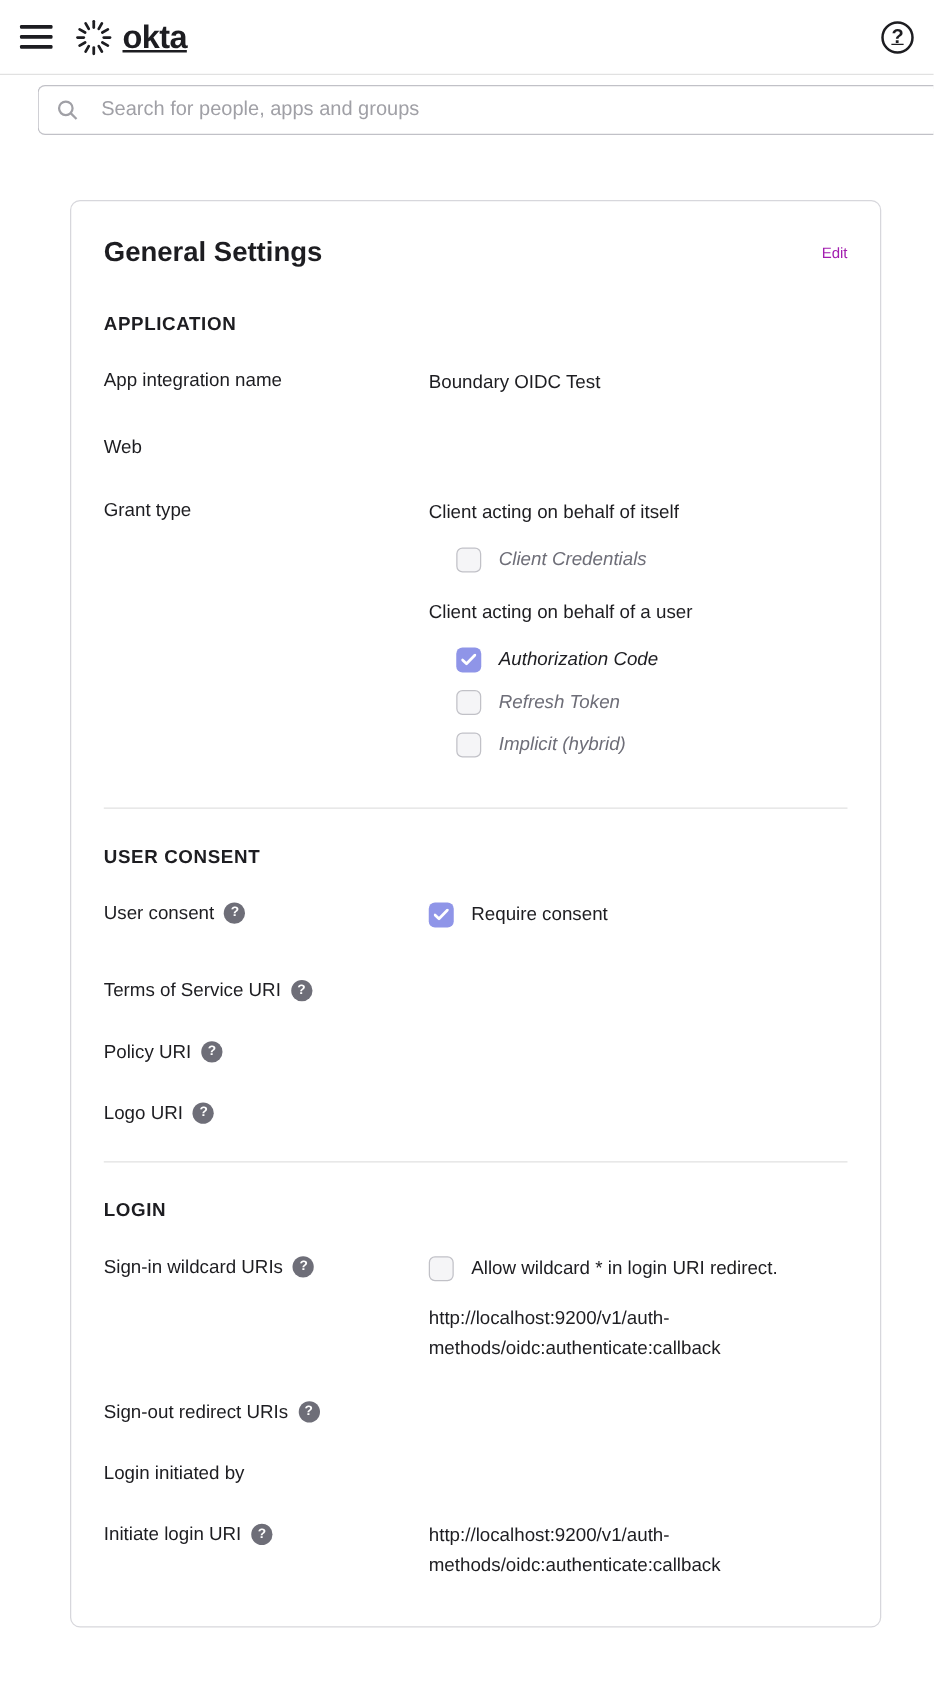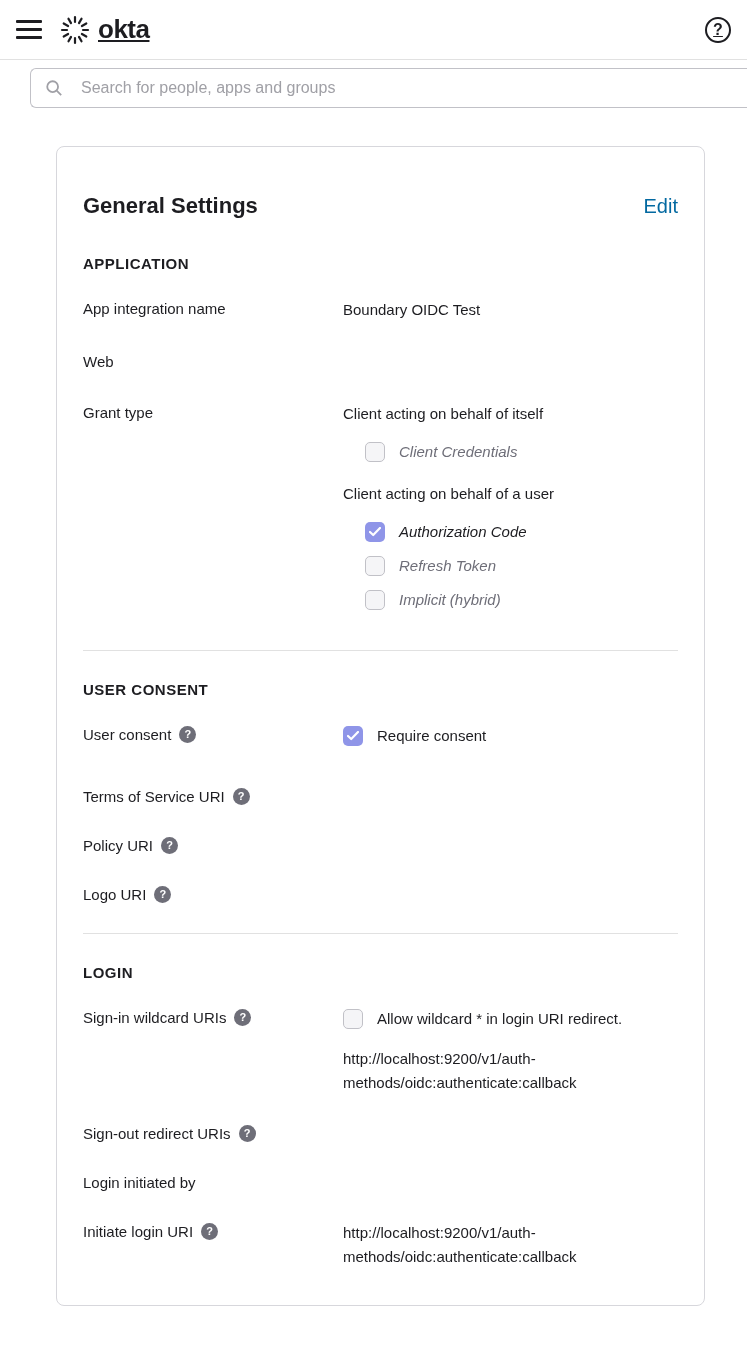--- a/index.html
+++ b/index.html
@@ -47,31 +47,31 @@
     border-bottom-right-radius: 0;
   }
   .searchbar input {
     border: none; outline: none; font-size: 16px; flex: 1; color: #1d1d21;
     background: transparent;
   }
   .searchbar input::placeholder { color: #a0a0a6; }
   .search-icon svg { display: block; }
 
   .card {
-    margin: 38px 42px 20px 56px;
+    margin: 52px 42px 20px 56px;
     border: 1px solid #d7d7dc;
     border-radius: 8px;
-    padding: 46px 26px 28px 26px;
+    padding: 28px 26px 28px 26px;
   }
   .card-header {
     display: flex; align-items: center; justify-content: space-between;
     margin-bottom: 36px;
   }
   .card-title { font-size: 22px; font-weight: 600; }
-  .edit-link { color: #0369a1; font-size: 20px; font-weight: 500; cursor: pointer; }
+  .edit-link { color: #a21caf; font-size: 12px; font-weight: 500; cursor: pointer; }
 
   .section-head {
     font-size: 15px; font-weight: 700; letter-spacing: 0.5px;
     margin-bottom: 26px;
   }
   .divider { border: none; border-top: 1px solid #e1e1e1; margin: 24px 0 30px 0; }
 
   .row { display: flex; align-items: flex-start; margin-bottom: 28px; gap: 8px; }
   .row:last-child { margin-bottom: 8px; }
   .row-label {

